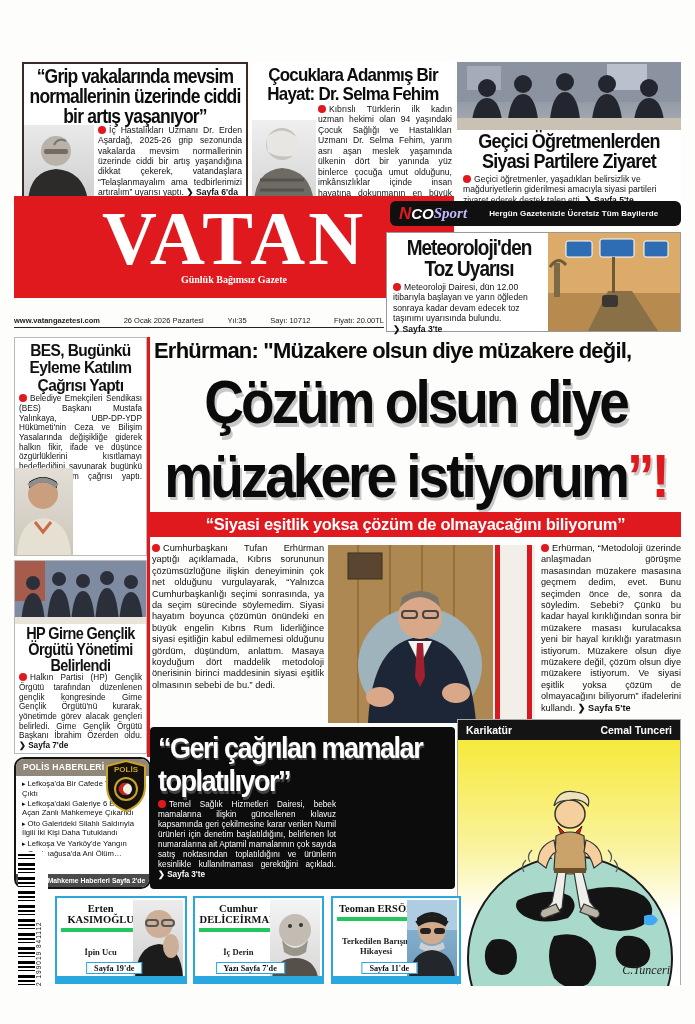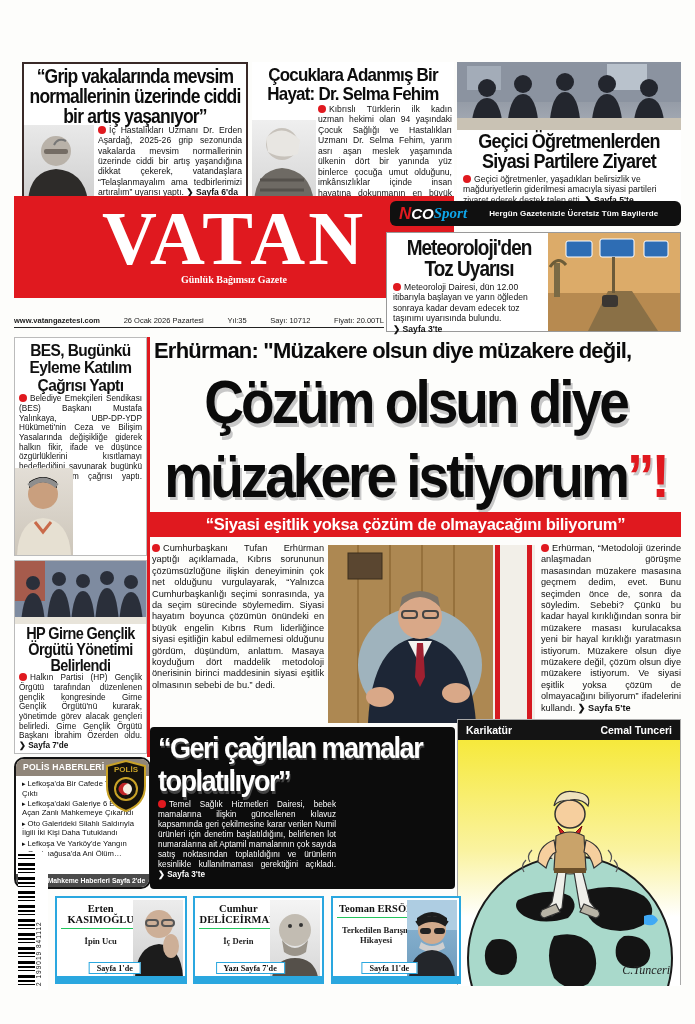--- a/index.html
+++ b/index.html
@@ -31,21 +31,21 @@
   #masthead { left:14px; top:196px; width:440px; height:102px; background:#e0191f; text-align:center; }
   #masthead .name { font-family:"Liberation Serif", serif; font-weight:bold; color:#fff; font-size:76px; line-height:84px; letter-spacing:3px; }
   #masthead .tag { font-family:"Liberation Serif", serif; font-weight:bold; color:#fff; font-size:10px; margin-top:-6px; }
   #inforow { left:14px; top:314px; width:370px; height:14px; border-bottom:1.5px solid #222; display:flex; justify-content:space-between; align-items:center; font-size:7.5px; color:#222; }
   #inforow .site { font-weight:bold; }
 
   
   #ncosport { left:390px; top:201px; width:291px; height:25px; background:#101010; border-radius:6px; display:flex; align-items:center; padding:0 9px; }
   #ncosport .n { color:#e0191f; font-weight:bold; font-style:italic; font-size:17px; }
   #ncosport .co { color:#fff; font-weight:bold; font-style:italic; font-size:15px; }
-  #ncosport .sport { color:#0ea5e9; font-weight:bold; font-style:italic; font-size:15px; font-family:"Liberation Serif",serif; }
+  #ncosport .sport { color:#c4b5fd; font-weight:bold; font-style:italic; font-size:15px; font-family:"Liberation Serif",serif; }
   #ncosport .tag { color:#fff; font-weight:bold; font-size:8px; margin-left:22px; letter-spacing:0.1px; }
 
   
   #weather { left:386px; top:232px; width:295px; height:100px; border:1px solid #999; background:#fff; }
   #weather .wl { position:absolute; left:0; top:0; width:162px; height:100%; padding:4px 4px 0 6px; }
   #weather .whead { font-weight:bold; font-size:19px; line-height:1.0; text-align:center; letter-spacing:-1px; transform:scaleY(1.12); transform-origin:top; }
   #weather .topbody { font-size:8.6px; margin-top:7px; text-align:left; }
   #dust-photo { right:0; top:0; width:132px; height:98px; background:linear-gradient(#c9995a,#e7c287); }
 
   
@@ -98,21 +98,21 @@
   #cartoon { left:457px; top:719px; width:224px; height:266px; border:1px solid #aaa; background:#fff; }
   #cartoon .chead { height:20px; background:#141414; color:#fff; display:flex; justify-content:space-between; align-items:center; padding:0 8px; font-size:10.5px; font-weight:bold; }
   #cartoon .canvas { position:relative; width:100%; height:246px; background:linear-gradient(#f6e93c 0%, #faf3a0 45%, #ffffff 72%); overflow:hidden; }
   #cartoon .sig { position:absolute; right:10px; bottom:8px; font-family:"Liberation Serif", serif; font-style:italic; font-size:12px; color:#222; }
 
   
   .colbox { border:2px solid #2aa7df; background:#fff; height:88px; overflow:hidden; }
   #col1 { left:55px; top:896px; width:132px; }
   #col2 { left:193px; top:896px; width:131px; }
   #col3 { left:331px; top:896px; width:130px; }
-  .colbox .nm { font-family:"Liberation Serif", serif; font-weight:bold; font-size:10.5px; text-align:center; width:62%; margin:5px 0 8px 4px; border-bottom:1px solid #22c55e; padding-bottom:3px; }
+  .colbox .nm { font-family:"Liberation Serif", serif; font-weight:bold; font-size:10.5px; text-align:center; width:62%; margin:5px 0 16px 4px; border-bottom:4px solid #22c55e; padding-bottom:3px; }
   .colbox .cn { font-family:"Liberation Serif", serif; font-weight:bold; font-size:8.6px; text-align:center; width:62%; margin-left:4px; margin-top:8px; color:#222; line-height:1.15; }
   .colbox .cphoto { position:absolute; right:2px; top:2px; width:50px; height:77px; }
   .colbox .tag { position:absolute; bottom:8px; left:50%; transform:translateX(-62%); background:#fff; border:1.5px solid #2aa7df; font-family:"Liberation Serif",serif; font-weight:bold; font-size:8.2px; padding:0.5px 7px; white-space:nowrap; }
   .colbox .bluebar { position:absolute; bottom:0; left:0; width:100%; height:6px; background:#2aa7df; }
   #c1-photo { background:linear-gradient(#ececec,#cfcfcf); }
   #c2-photo { background:linear-gradient(#f4f4f4,#d8d8d8); }
   #c3-photo { background:linear-gradient(#8fb9d6,#6f9cbd); }
 
   
   #barcode { left:18px; top:852px; width:30px; height:138px; background:#fff; }
@@ -361,21 +361,21 @@
     <div class="cn">İpin Ucu</div>
     <div class="cphoto ph" id="c1-photo">
       <svg width="50" height="77" viewBox="0 0 50 77">
           <circle cx="26" cy="24" r="14" fill="#cdaf97"></circle>
           <rect x="13" y="20" width="12" height="6" rx="3" fill="none" stroke="#555" stroke-width="2"></rect>
           <rect x="29" y="20" width="12" height="6" rx="3" fill="none" stroke="#555" stroke-width="2"></rect>
           <path d="M2 77 Q4 46 26 44 Q48 46 50 77 Z" fill="#1c1c1c"></path>
           <ellipse cx="38" cy="46" rx="8" ry="12" fill="#cdaf97"></ellipse>
         </svg>
     </div>
-    <div class="tag">Sayfa 1'de</div>
+    <div class="tag">Sayfa 19'de</div>
     <div class="bluebar"></div>
   </div>
   <div class="abs colbox" id="col2">
     <div class="nm">Cumhur DELİCEİRMAK</div>
     <div class="cn">İç Derin</div>
     <div class="cphoto ph" id="c2-photo">
       <svg width="50" height="77" viewBox="0 0 50 77">
           <circle cx="25" cy="30" r="16" fill="#c2bcb2"></circle>
           <path d="M12 40 Q25 56 38 40 L36 52 Q25 60 14 52 Z" fill="#9a948a"></path>
           <circle cx="20" cy="26" r="2" fill="#333"></circle>

